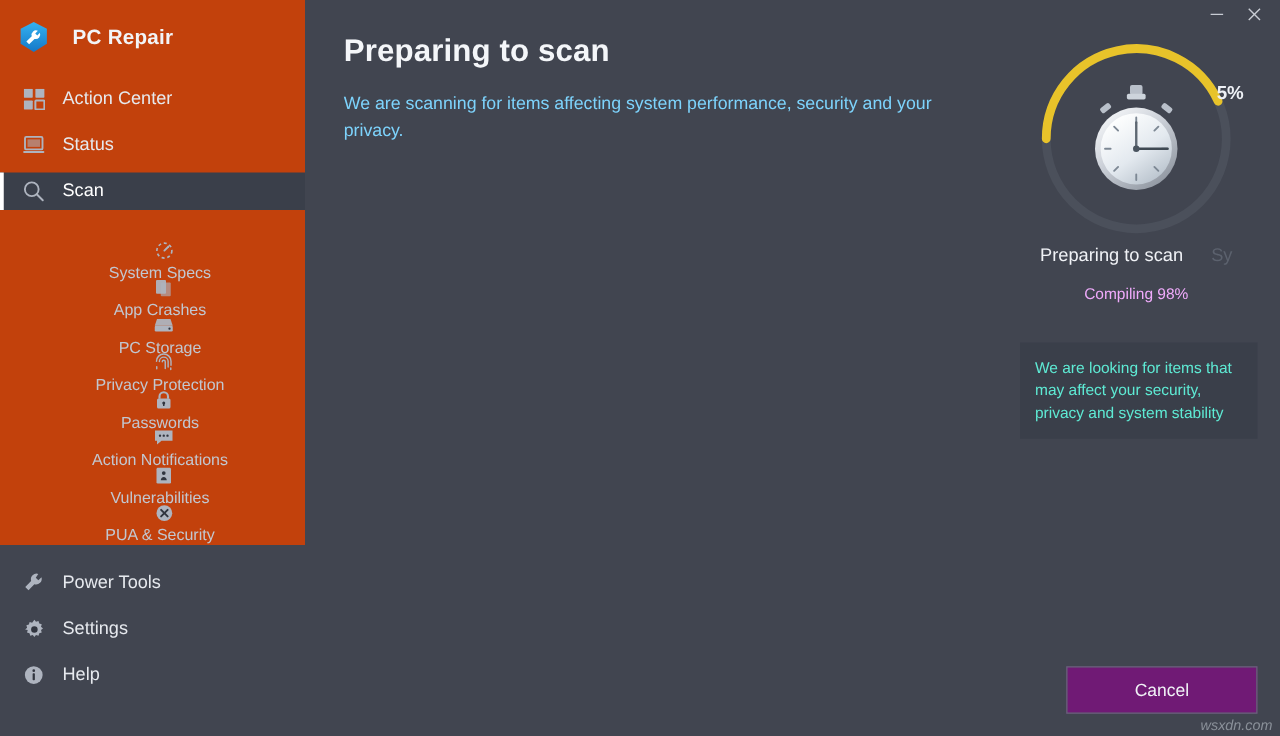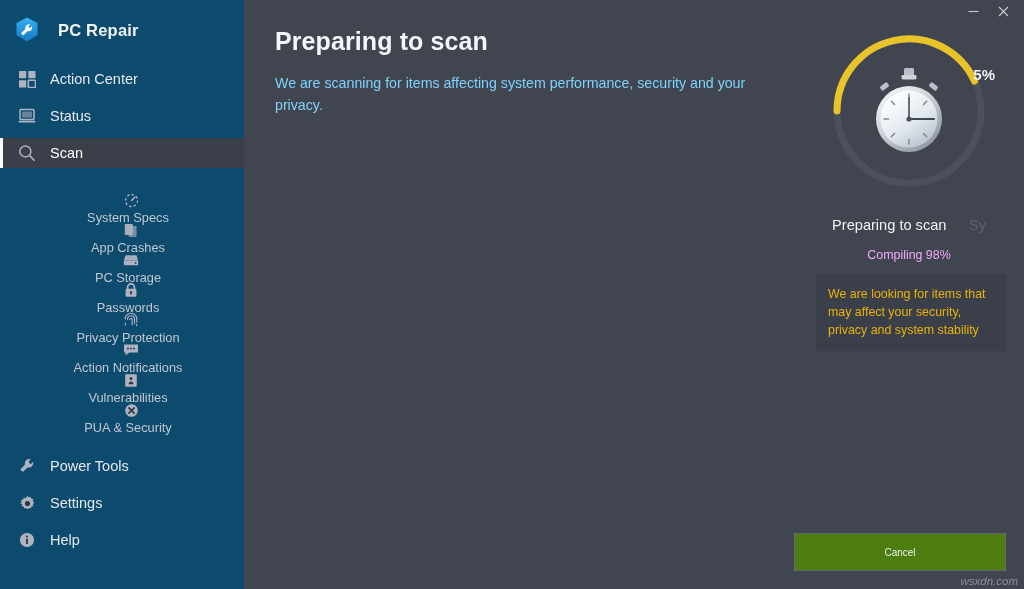--- a/index.html
+++ b/index.html
@@ -38,22 +38,22 @@
     align-items: center;
     justify-content: center;
     color: #c8ccd4;
     cursor: default;
   }
   .win-btn svg { display: block; }
 
   
   #sidebar {
     width: 244px;
-    height: 589px;
-    background: #0c4a6e;
+    height: 436px;
+    background: #c2410c;
     flex: 0 0 244px;
     position: relative;
     z-index: 10;
   }
 
   #brand {
     height: 60px;
     display: flex;
     align-items: center;
     padding-left: 13px;
@@ -178,21 +178,21 @@
     position: absolute;
     left: 50%;
     top: 50%;
     transform: translate(-50%, -50%);
     width: 84px;
     height: 92px;
   }
 
   #status-row {
     position: relative;
-    margin-top: 20px;
+    margin-top: 0;
     height: 22px;
     text-align: center;
     white-space: nowrap;
     overflow: hidden;
   }
   #status-current {
     font-size: 14.6px;
     color: #f0f2f6;
     font-weight: normal;
   }
@@ -212,34 +212,34 @@
   
   #tooltip {
     position: absolute;
     right: 18px;
     top: 274px;
     width: 190px;
     background: #3a3f4a;
     padding: 11px 12px 12px 12px;
     font-size: 12.4px;
     line-height: 18px;
-    color: #eab308;
+    color: #5eead4;
   }
 
   
   #cancel-btn {
     position: absolute;
     right: 18px;
     bottom: 18px;
-    width: 212px;
+    width: 153px;
     height: 38px;
-    background: #4d7c0f;
+    background: #701a75;
     border: 1px solid #636977;
     color: #f0f2f6;
-    font-size: 10px;
+    font-size: 14px;
     font-family: "Liberation Sans", sans-serif;
     display: flex;
     align-items: center;
     justify-content: center;
     cursor: default;
   }
 
   #watermark {
     position: absolute;
     right: 6px;
@@ -353,41 +353,41 @@
             <path d="M2.6 1.2 L13.4 1.2 L15.2 6.6 L0.8 6.6 Z" opacity="0.95"></path>
             <rect x="0.8" y="6.6" width="14.4" height="4.6" rx="1"></rect>
             <circle cx="12.6" cy="8.9" r="0.9" fill="#31353f"></circle>
           </svg>
         </span>
         <span class="nav-label">PC Storage</span>
       </div>
 
       <div class="nav-item sub">
         <span class="nav-icon">
-          <svg width="14" height="16" viewBox="0 0 14 16">
-            <path d="M3.6 7V5.2a3.4 3.4 0 0 1 6.8 0V7" fill="none" stroke="currentColor" stroke-width="1.7"></path>
-            <rect x="1.6" y="6.8" width="10.8" height="8" rx="1.2" fill="currentColor"></rect>
-            <circle cx="7" cy="10.4" r="1.2" fill="#31353f"></circle>
-            <rect x="6.4" y="10.4" width="1.2" height="2.4" fill="#31353f"></rect>
-          </svg>
-        </span>
-        <span class="nav-label">Passwords</span>
-      </div>
-
-      <div class="nav-item sub">
-        <span class="nav-icon">
           <svg width="14" height="16" viewBox="0 0 14 16" fill="none" stroke="currentColor" stroke-width="1.15" stroke-linecap="round">
             <path d="M1.2 7a5.8 5.8 0 0 1 11.6 0v3.2"></path>
             <path d="M3.5 7.2a3.5 3.5 0 0 1 7 0v4.4"></path>
             <path d="M5.8 7.4a1.2 1.2 0 0 1 2.4 0v5.4"></path>
             <path d="M1.4 11.4v1.6"></path>
             <path d="M12.6 12.4v1.2"></path>
           </svg>
         </span>
         <span class="nav-label">Privacy Protection</span>
+      </div>
+
+      <div class="nav-item sub">
+        <span class="nav-icon">
+          <svg width="14" height="16" viewBox="0 0 14 16">
+            <path d="M3.6 7V5.2a3.4 3.4 0 0 1 6.8 0V7" fill="none" stroke="currentColor" stroke-width="1.7"></path>
+            <rect x="1.6" y="6.8" width="10.8" height="8" rx="1.2" fill="currentColor"></rect>
+            <circle cx="7" cy="10.4" r="1.2" fill="#31353f"></circle>
+            <rect x="6.4" y="10.4" width="1.2" height="2.4" fill="#31353f"></rect>
+          </svg>
+        </span>
+        <span class="nav-label">Passwords</span>
       </div>
 
       <div class="nav-item sub">
         <span class="nav-icon">
           <svg width="16" height="14" viewBox="0 0 16 14" fill="currentColor">
             <path d="M1 1.4h14v8.2H6.2L2.6 12.6V9.6H1z"></path>
             <circle cx="5" cy="5.5" r="0.95" fill="#31353f"></circle>
             <circle cx="8" cy="5.5" r="0.95" fill="#31353f"></circle>
             <circle cx="11" cy="5.5" r="0.95" fill="#31353f"></circle>
           </svg>

